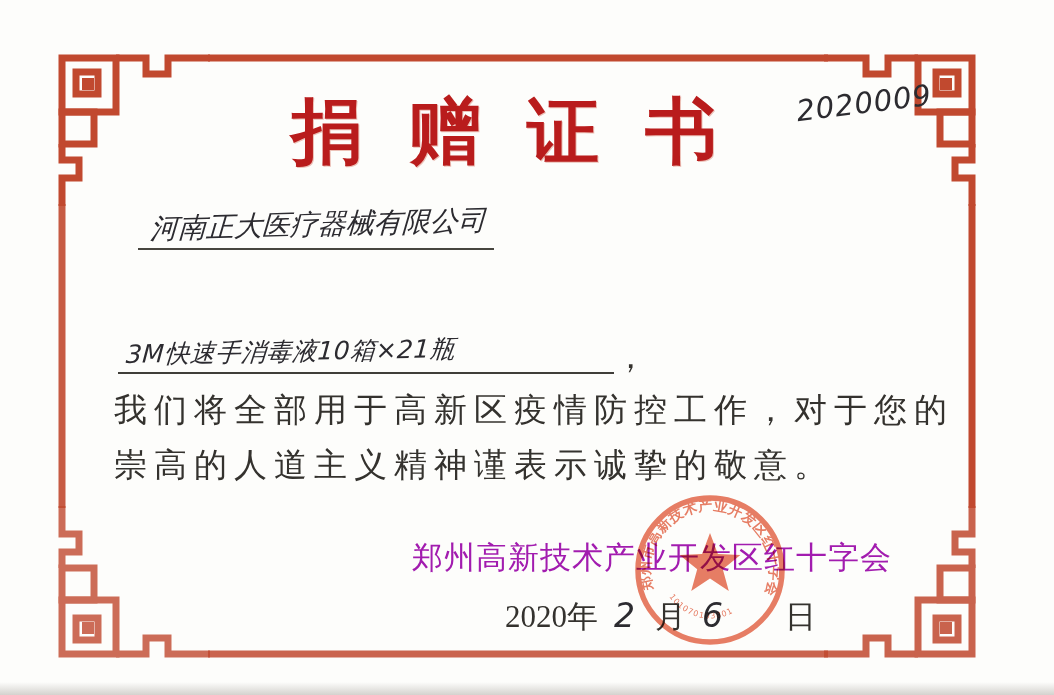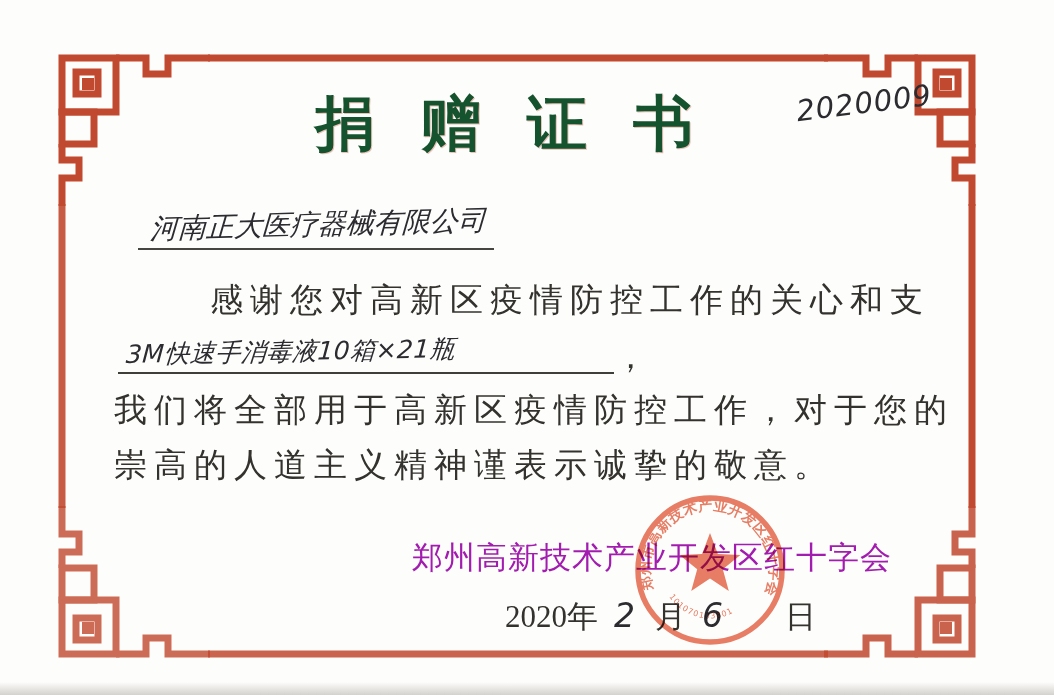--- a/index.html
+++ b/index.html
@@ -15,23 +15,23 @@
     position:absolute;left:796px;top:86px;
     font-family:"DejaVu Sans",sans-serif;
     font-style:italic;
     font-size:29px;color:#2c2b30;
     transform:rotate(-7deg);
     letter-spacing:1px;
   }
   .title{
     position:absolute;left:50%;top:84px;margin:0;
     transform:translateX(-50%);
-    font-size:60px;font-weight:bold;
+    font-size:72px;font-weight:bold;
     letter-spacing:46px;
-    color:#14532d;
+    color:#b91c1c;
     white-space:nowrap;
     text-shadow:1px 1px 0 rgba(202,79,56,.35);
   }
   .recipient-wrap{
     position:absolute;left:138px;top:206px;
     width:356px;
     border-bottom:2px solid #47453f;
     padding-bottom:4px;
   }
   .hw{
@@ -124,21 +124,20 @@
   </svg>
 
   <div class="serial">2020009</div>
 
   <h1 class="title">捐赠证书</h1>
 
   <div class="recipient-wrap">
     <span class="hw">河南正大医疗器械有限公司</span>
   </div>
 
-  <div class="bodyline l1">感谢您对高新区疫情防控工作的关心和支</div>
 
   <div class="bodyline l2">
     <span class="blank"><span class="hw">3M快速手消毒液10箱×21瓶</span></span><span>，</span>
   </div>
 
   <div class="bodyline l4">崇高的人道主义精神谨表示诚挚的敬意。</div>
   <div class="bodyline l3">我们将全部用于高新区疫情防控工作，对于您的</div>
 
   <div class="signature">郑州高新技术产业开发区红十字会</div>
 

